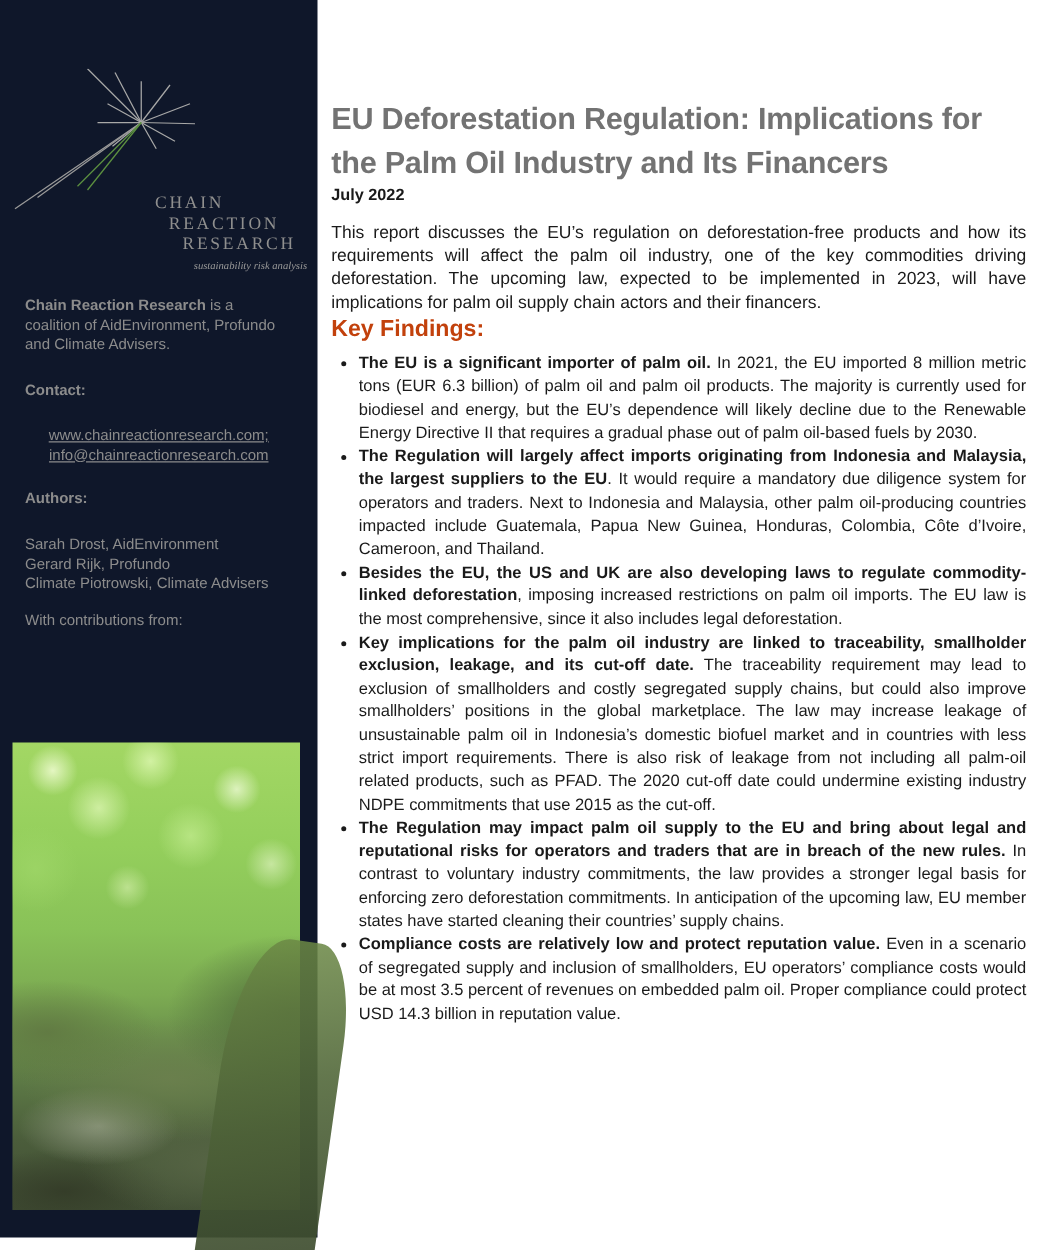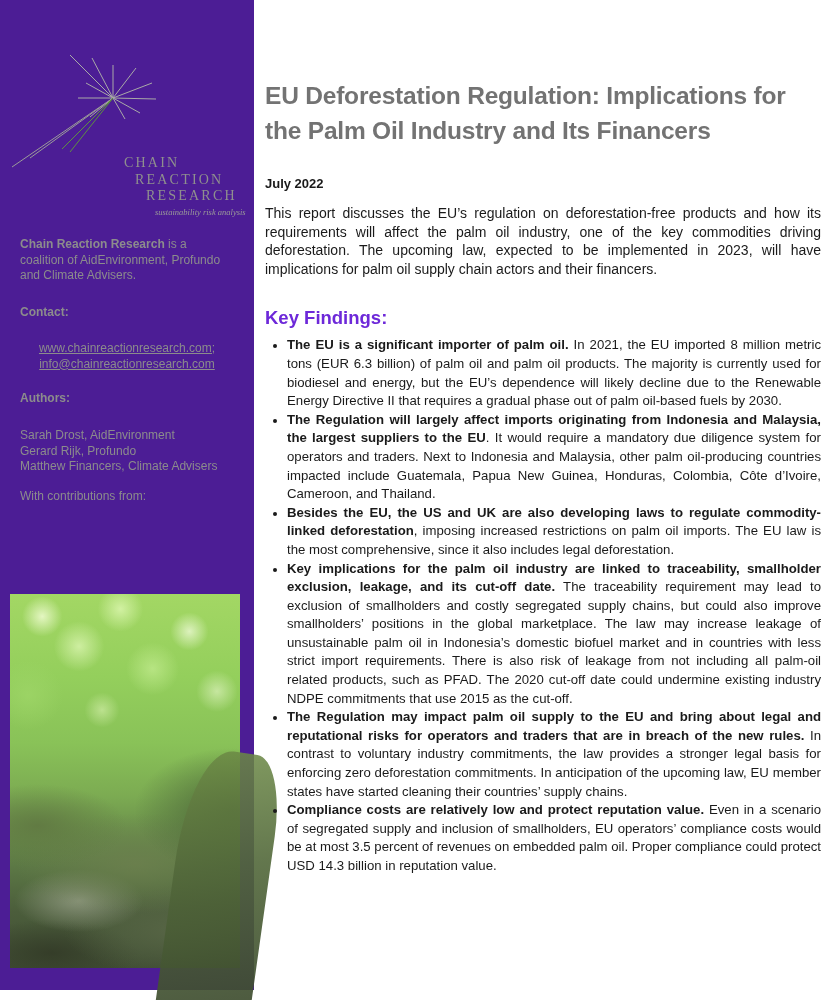--- a/index.html
+++ b/index.html
@@ -5,21 +5,21 @@
   * { margin:0; padding:0; box-sizing:border-box; }
   html,body { background:#ffffff; }
   body { font-family:"Liberation Sans", sans-serif; }
   .page {
     position:relative; width:835px; height:1000px; background:#ffffff;
     overflow:hidden; margin:0 auto;
   }
   
   .sidebar {
     position:absolute; left:0; top:0; width:254px; height:990px;
-    background:#4c1d95; color:#8c8c8c;
+    background:#0f172a; color:#8c8c8c;
   }
   .logo { position:absolute; left:0; top:55px; width:254px; height:125px; }
   .logo svg { position:absolute; left:0; top:0; }
   .logo-words {
     position:absolute; left:124px; top:100px;
     font-family:"Liberation Serif", serif; color:#8f8f8e;
     font-size:14px; line-height:16.5px; letter-spacing:2.2px; white-space:nowrap;
   }
   .logo-words .lw2 { margin-left:11px; }
   .logo-words .lw3 { margin-left:22px; }
@@ -65,26 +65,26 @@
     width:95px; height:260px; border-radius:45% 30% 0 0;
     transform:rotate(8deg);
     background:linear-gradient(165deg, rgba(110,140,70,.85) 0%, rgba(82,104,58,.9) 45%, rgba(60,74,46,.92) 100%);
   }
   
   .main { position:absolute; left:265px; top:0; width:556px; color:#1a1a1a; }
   .title {
     margin-top:78px; color:#737373; font-size:24.5px; line-height:35px;
     font-weight:bold; letter-spacing:-0.2px;
   }
-  .date { margin-top:28px; font-size:13px; font-weight:bold; line-height:16px; }
+  .date { font-size:13px; font-weight:bold; line-height:16px; }
   .intro {
     margin-top:12px; font-size:14px; line-height:18.6px;
     text-align:justify; text-justify:inter-word;
   }
-  .key-findings { margin-top:29px; color:#6d28d9; font-size:18.5px; line-height:22px; font-weight:bold; }
+  .key-findings { margin-top:2px; color:#c2410c; font-size:18.5px; line-height:22px; font-weight:bold; }
   .bullets { margin-top:7px; padding-left:22px; list-style:disc outside; }
   .bullets li {
     font-size:13.2px; line-height:18.6px; text-align:justify; text-justify:inter-word;
     padding-left:0px;
   }
   .bullets li::marker { color:#1a1a1a; font-size:0.9em; }
 </style>
 </head>
 <body>
 
@@ -131,21 +131,21 @@
     <p class="side-block links-block">
       <a>www.chainreactionresearch.com;</a><br>
       <a>info@chainreactionresearch.com</a>
     </p>
 
     <p class="side-block authors-label">Authors:</p>
 
     <div class="side-block authors-list">
       <div>Sarah Drost, AidEnvironment</div>
       <div>Gerard Rijk, Profundo</div>
-      <div>Matthew Financers, Climate Advisers</div>
+      <div>Climate Piotrowski, Climate Advisers</div>
     </div>
 
     <p class="side-block contrib-label">With contributions from:</p>
 
 
     <div class="forest-photo"></div>
   </aside>
 
   <main class="main">
 

